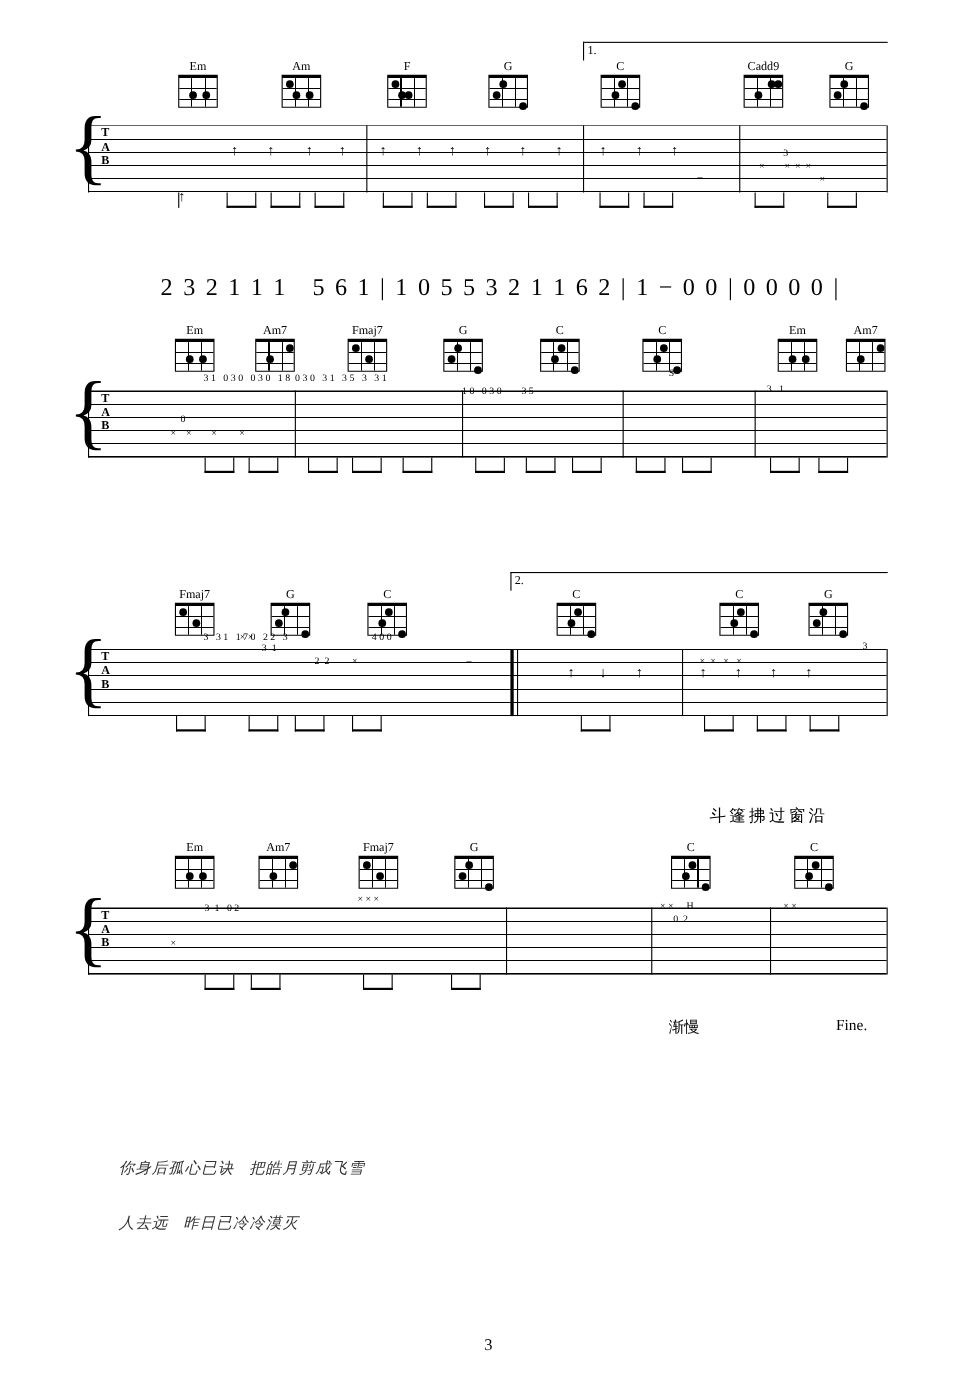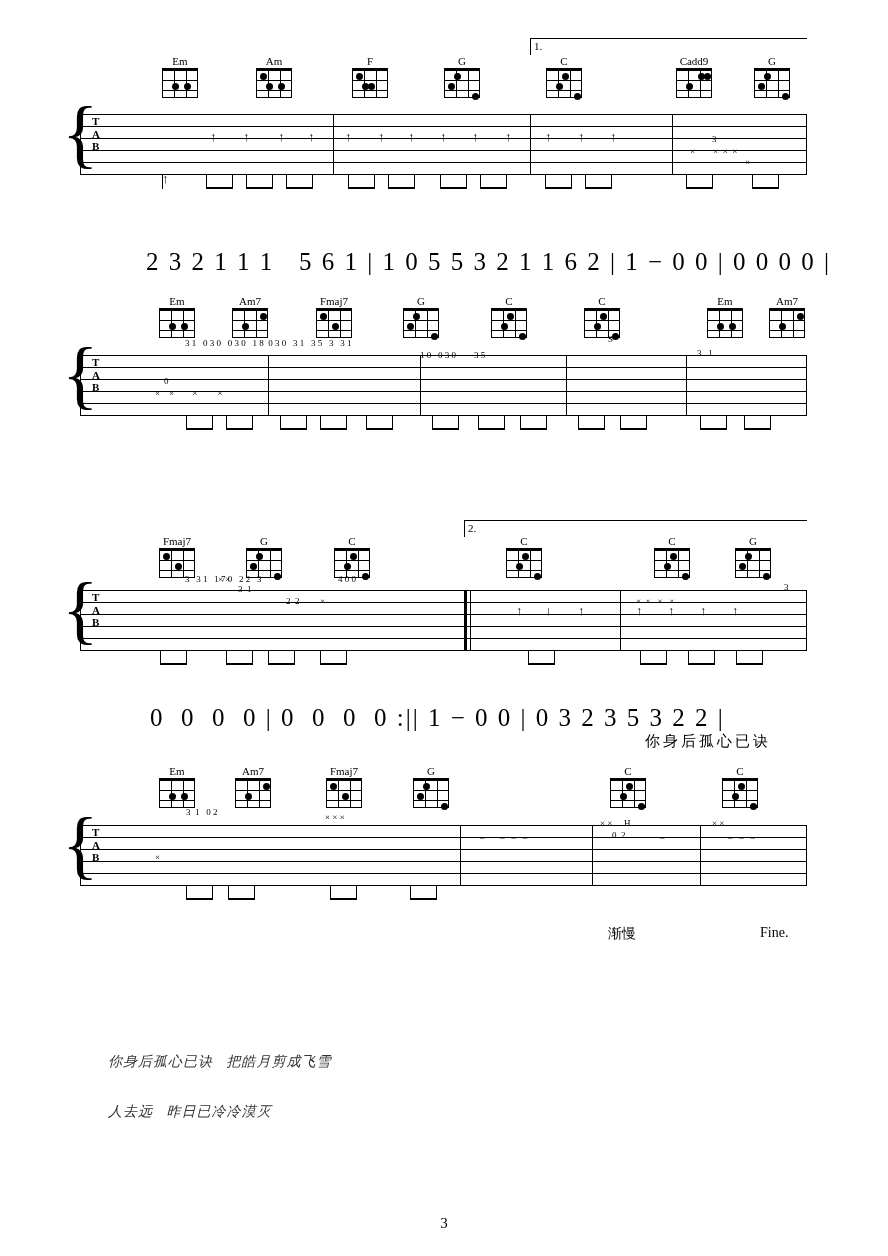--- a/index.html
+++ b/index.html
@@ -49,21 +49,21 @@
       linear-gradient(to right,transparent 23px,#000 23px,#000 24px,transparent 24px),
       linear-gradient(to bottom,transparent 9px,#000 9px,#000 10px,transparent 10px),
       linear-gradient(to bottom,transparent 19px,#000 19px,#000 20px,transparent 20px);
   }
   .dot{position:absolute;width:7px;height:7px;border-radius:50%;background:#000;}
   .xmark{position:absolute;font-size:8px;line-height:8px;top:-9px;}
 
   
   .jianpu{
     position:absolute;font-family:"Liberation Serif",serif;
-    font-size:25px;letter-spacing:2px;white-space:pre;color:#000;
+    font-size:22px;letter-spacing:2px;white-space:pre;color:#000;
   }
   .lyrics{
     position:absolute;font-family:"Liberation Serif",serif;
     font-size:15px;letter-spacing:3px;white-space:pre;color:#000;
   }
   .smallnum{
     position:absolute;font-family:"Liberation Serif",serif;
     font-size:9px;color:#000;white-space:pre;
   }
   .marktxt{
@@ -456,22 +456,21 @@
     <div class="stem" style="left:640px;top:139px;height:14px;"></div>
       <div class="stem" style="left:666px;top:139px;height:14px;"></div>
     <div class="beam" style="left:640px;top:151px;width:27px;"></div>
     <div class="stem" style="left:688px;top:139px;height:14px;"></div>
       <div class="stem" style="left:714px;top:139px;height:14px;"></div>
     <div class="beam" style="left:688px;top:151px;width:27px;"></div>
     <div class="stem" style="left:736px;top:139px;height:14px;"></div>
       <div class="stem" style="left:762px;top:139px;height:14px;"></div>
     <div class="beam" style="left:736px;top:151px;width:27px;"></div>
 
-    <div class="jianpu" style="left:150px;top:192px;">0  0  0  0 | 0  0  0  0 :|| 1 − 0 0 | 0 3 2 3 5 3 2 2 |</div>
-    <div class="lyrics" style="left:645px;top:220px;">你身后孤心已诀</div>
+    <div class="lyrics" style="left:645px;top:220px;">斗篷拂过窗沿</div>
   </div>
 
   <div class="staffBlock" style="left:0;top:760px;width:888px;height:240px;">
     <div class="chordBox" style="left:155px;top:5px;">
       <div class="chordName">Em</div>
       <div class="grid">
         <i class="dot" style="left:8.5px;top:12px;"></i>
           <i class="dot" style="left:20.5px;top:12px;"></i>
       </div>
     </div>
@@ -516,21 +515,21 @@
 
     <div class="tabLeftCurly" style="left:62px;top:55px;">{</div>
     <div class="tab" style="left:80px;top:65px;width:726px;"></div>
     <div class="tabLetters" style="left:92px;top:66px;">T<br>A<br>B</div>
     <div class="barline" style="left:80px;top:65px;height:61px;"></div>
     <div class="barline" style="left:460px;top:65px;height:61px;"></div>
     <div class="barline" style="left:592px;top:65px;height:61px;"></div>
     <div class="barline" style="left:700px;top:65px;height:61px;"></div>
     <div class="barline" style="left:806px;top:65px;height:61px;"></div>
 
-    <div class="smallnum" style="left:186px;top:47px;">3  1   0 2</div>
+    <div class="smallnum" style="left:186px;top:60px;">3  1   0 2</div>
     <div class="smallnum" style="left:624px;top:58px;">H</div>
     <div class="smallnum" style="left:612px;top:70px;">0  2</div>
     <div class="smallnum" style="left:480px;top:72px;">–       –   –   –</div>
     <div class="smallnum" style="left:660px;top:72px;">–</div>
     <div class="smallnum" style="left:728px;top:72px;">–   –   –</div>
     <div class="smallnum" style="left:155px;top:92px;">×</div>
     <div class="smallnum" style="left:325px;top:52px;">× × ×</div>
     <div class="smallnum" style="left:600px;top:58px;">× ×</div>
     <div class="smallnum" style="left:712px;top:58px;">× ×</div>
 

